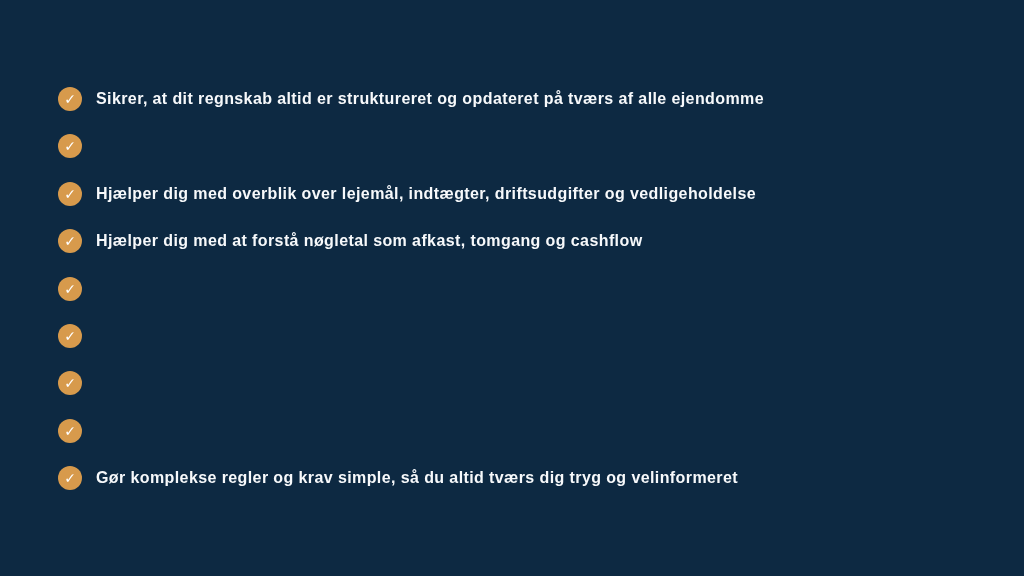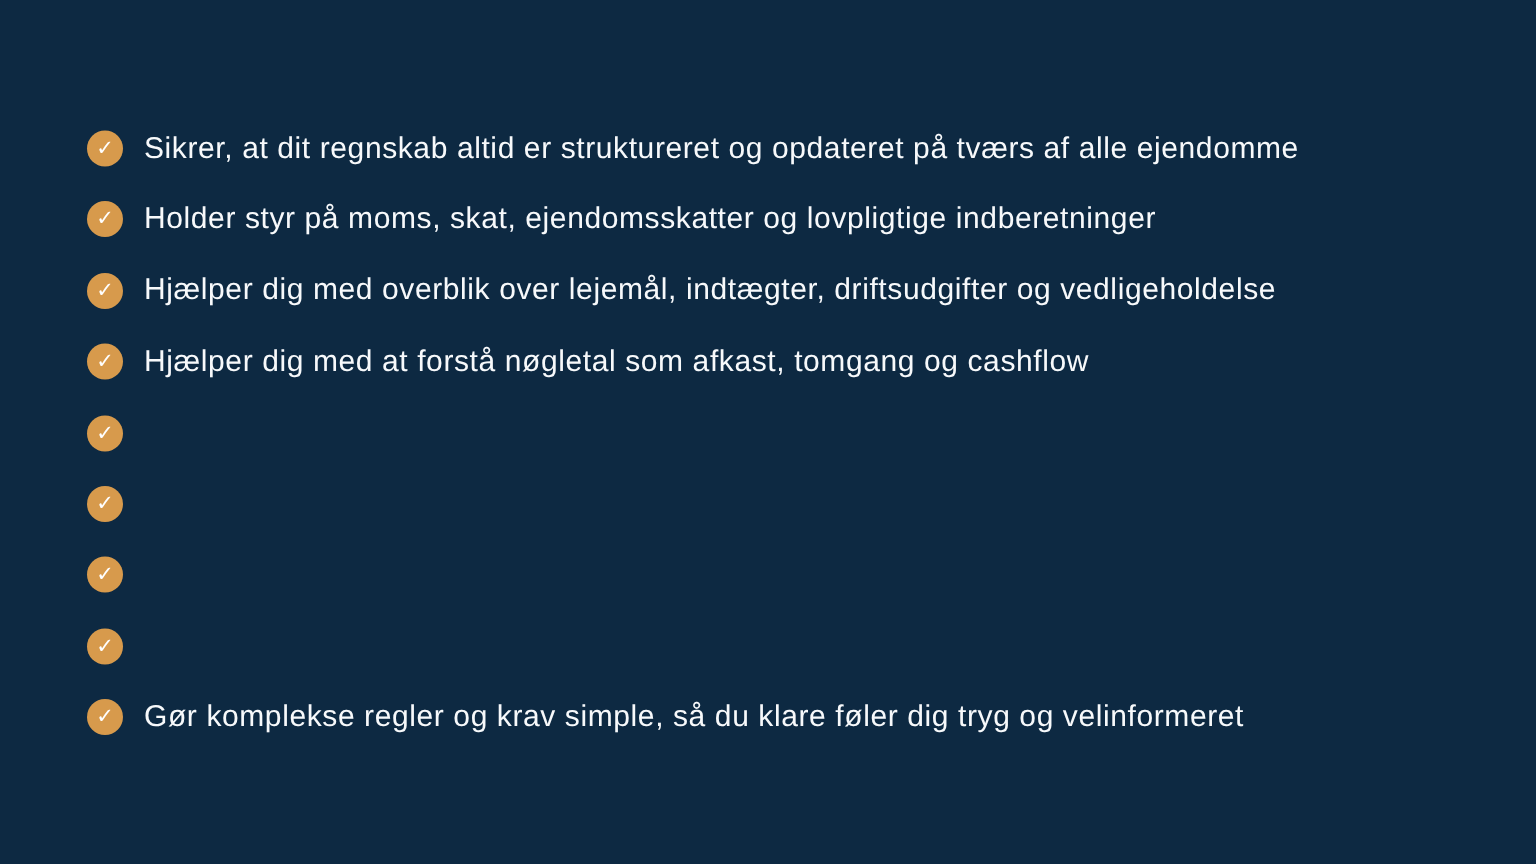--- a/index.html
+++ b/index.html
@@ -38,39 +38,38 @@
     align-items: center;
     justify-content: center;
     font-family: "DejaVu Sans", sans-serif;
     font-size: 14px;
     font-weight: bold;
     line-height: 1;
     margin-right: 14px;
   }
   .label {
     color: #F7F9FB;
-    font-size: 20px;
+    font-size: 16px;
     letter-spacing: 0.4px;
     white-space: nowrap;
-    font-weight: 400;
+    font-weight: 700;
   }
 </style>
 </head>
 <body>
 
 <div class="checklist">
 
   <div class="row">
     <span class="check">✓</span>
     <span class="label">Sikrer, at dit regnskab altid er struktureret og opdateret på tværs af alle ejendomme</span>
   </div>
 
   <div class="row">
     <span class="check">✓</span>
-    <span class="label">Holder styr på moms, skat, ejendomsskatter og lovpligtige indberetninger</span>
   </div>
 
   <div class="row">
     <span class="check">✓</span>
     <span class="label">Hjælper dig med overblik over lejemål, indtægter, driftsudgifter og vedligeholdelse</span>
   </div>
 
   <div class="row">
     <span class="check">✓</span>
     <span class="label">Hjælper dig med at forstå nøgletal som afkast, tomgang og cashflow</span>
@@ -87,16 +86,16 @@
   <div class="row">
     <span class="check">✓</span>
   </div>
 
   <div class="row">
     <span class="check">✓</span>
   </div>
 
   <div class="row">
     <span class="check">✓</span>
-    <span class="label">Gør komplekse regler og krav simple, så du klare føler dig tryg og velinformeret</span>
+    <span class="label">Gør komplekse regler og krav simple, så du altid tværs dig tryg og velinformeret</span>
   </div>
 
 </div>
 
 </body></html>

